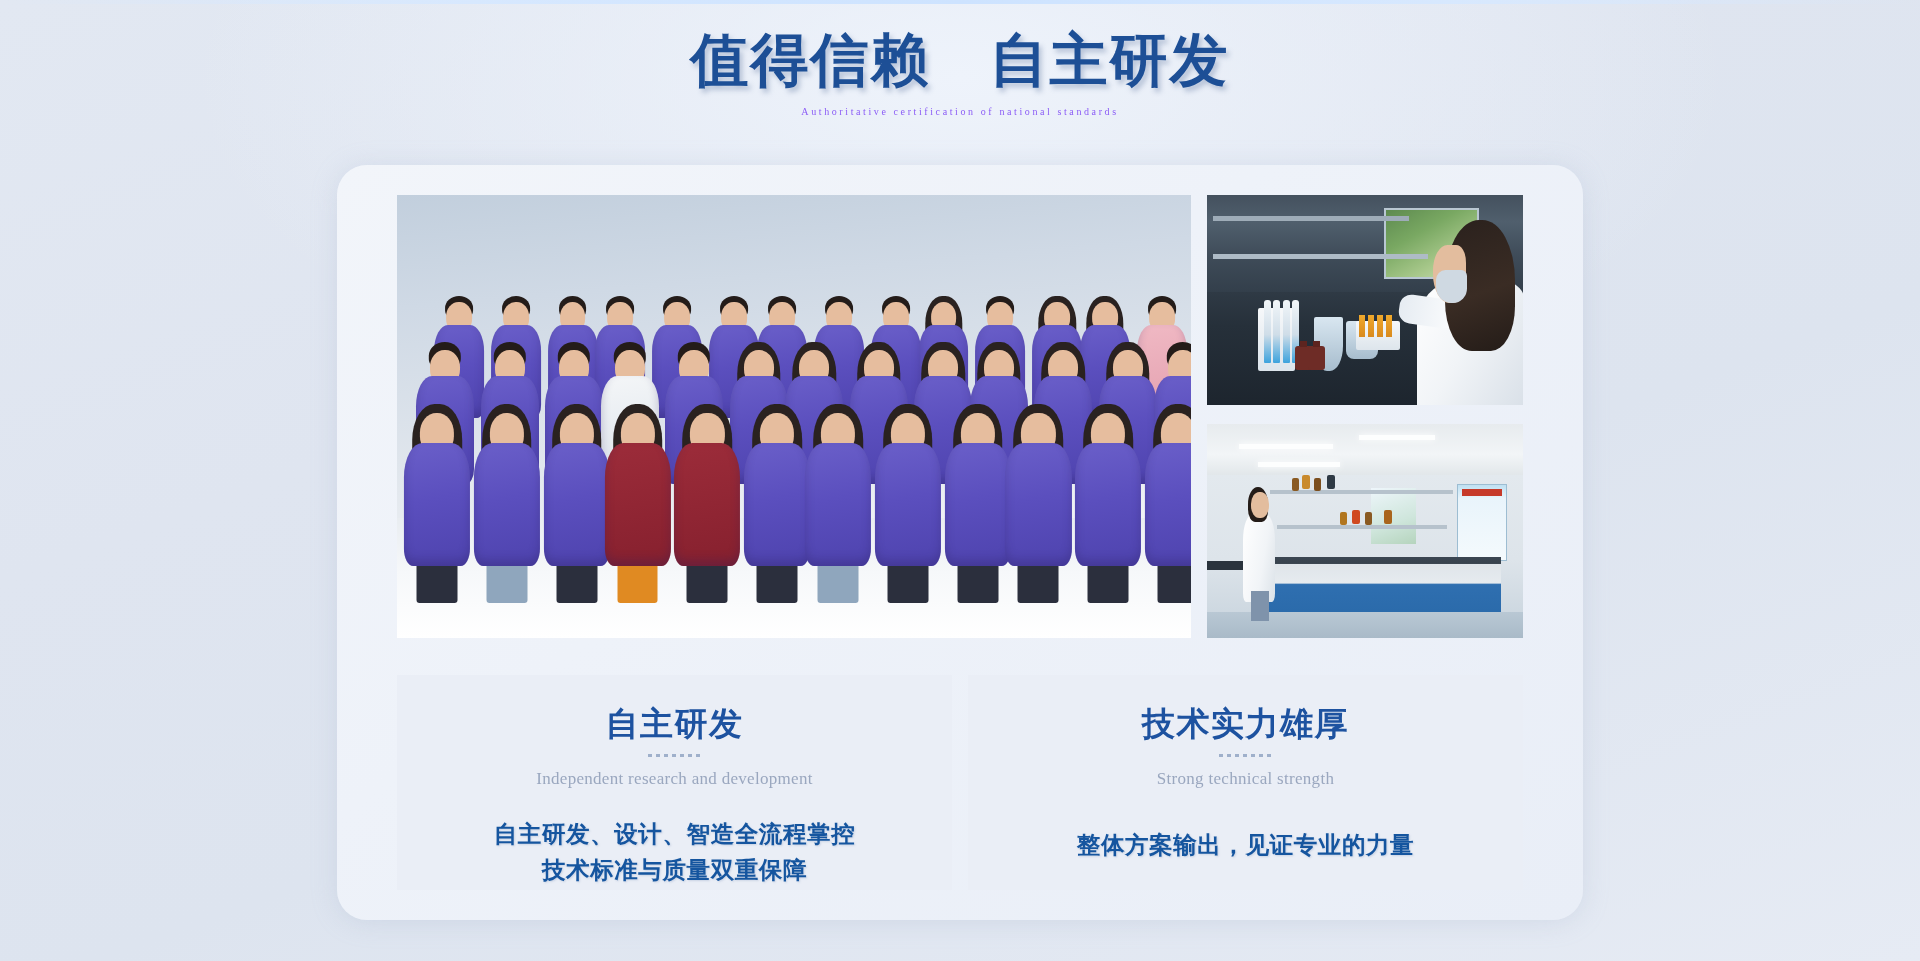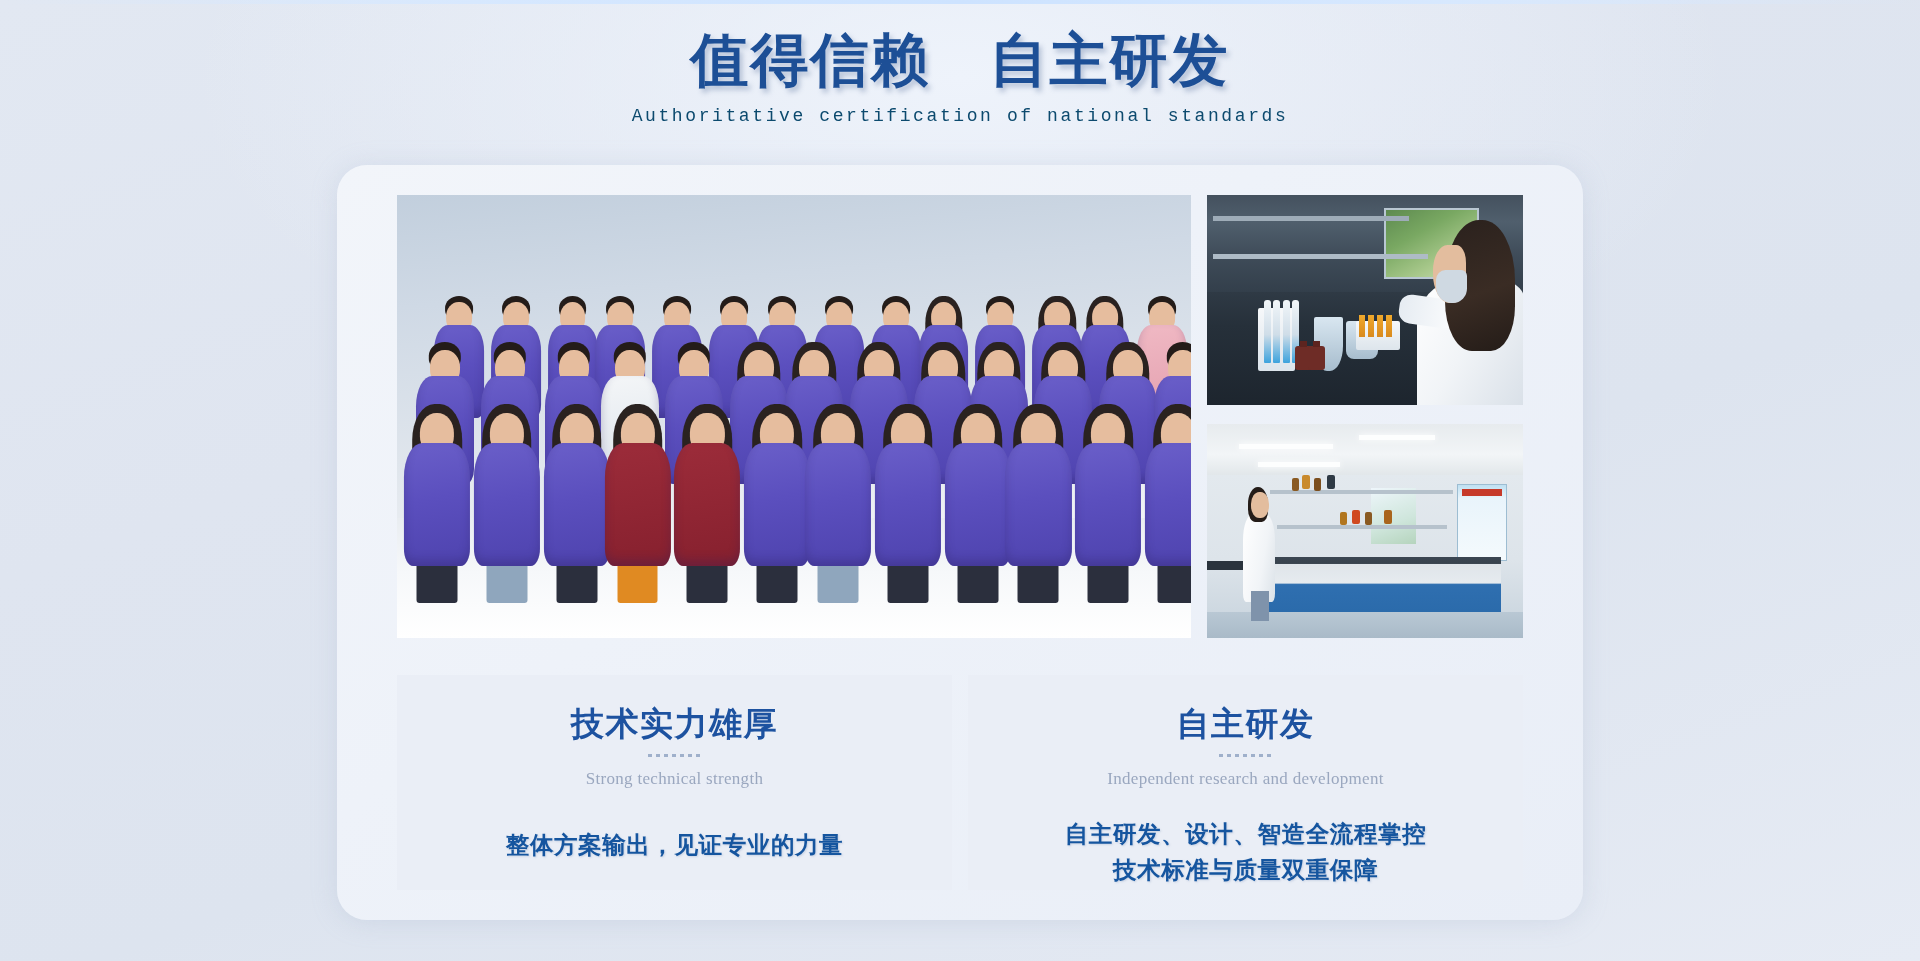--- a/index.html
+++ b/index.html
@@ -41,25 +41,25 @@
     font-weight: 700;
     letter-spacing: 2px;
     color: #1d4f96;
     line-height: 1.22;
     text-shadow: 3px 4px 5px rgba(120,140,175,.45);
   }
   .main-title .gap { display: inline-block; width: 26px; }
 
   .sub-title {
     margin-top: 9px;
-    font-size: 18px;
+    font-size: 10px;
     font-weight: 400;
     letter-spacing: 2.6px;
-    color: #0c4a6e;
-    font-family: Liberation Mono, monospace;
+    color: #8b5cf6;
+    font-family: Liberation Serif, serif;
   }
 
   
   .panel {
     position: absolute;
     left: 337px;
     top: 165px;
     width: 1246px;
     height: 755px;
     border-radius: 30px;
@@ -749,32 +749,32 @@
         <div class="lb-hair"></div>
         <div class="lb-head"></div>
         <div class="lb-jeans"></div>
       </div>
     </div>
   </div>
 
   <div class="cards">
 
     <div class="card">
-      <div class="card-title">技术实力雄厚</div>
-      <div class="dash-divider"></div>
-      <div class="card-sub">Strong technical strength</div>
-      <div class="card-body single">
-        <div>整体方案输出，见证专业的力量</div>
-      </div>
-    </div>
-
-    <div class="card">
       <div class="card-title">自主研发</div>
       <div class="dash-divider"></div>
       <div class="card-sub">Independent research and development</div>
       <div class="card-body">
         <div>自主研发、设计、智造全流程掌控</div>
         <div>技术标准与质量双重保障</div>
       </div>
     </div>
 
+    <div class="card">
+      <div class="card-title">技术实力雄厚</div>
+      <div class="dash-divider"></div>
+      <div class="card-sub">Strong technical strength</div>
+      <div class="card-body single">
+        <div>整体方案输出，见证专业的力量</div>
+      </div>
+    </div>
+
   </div>
 </div>
 
 </body></html>

